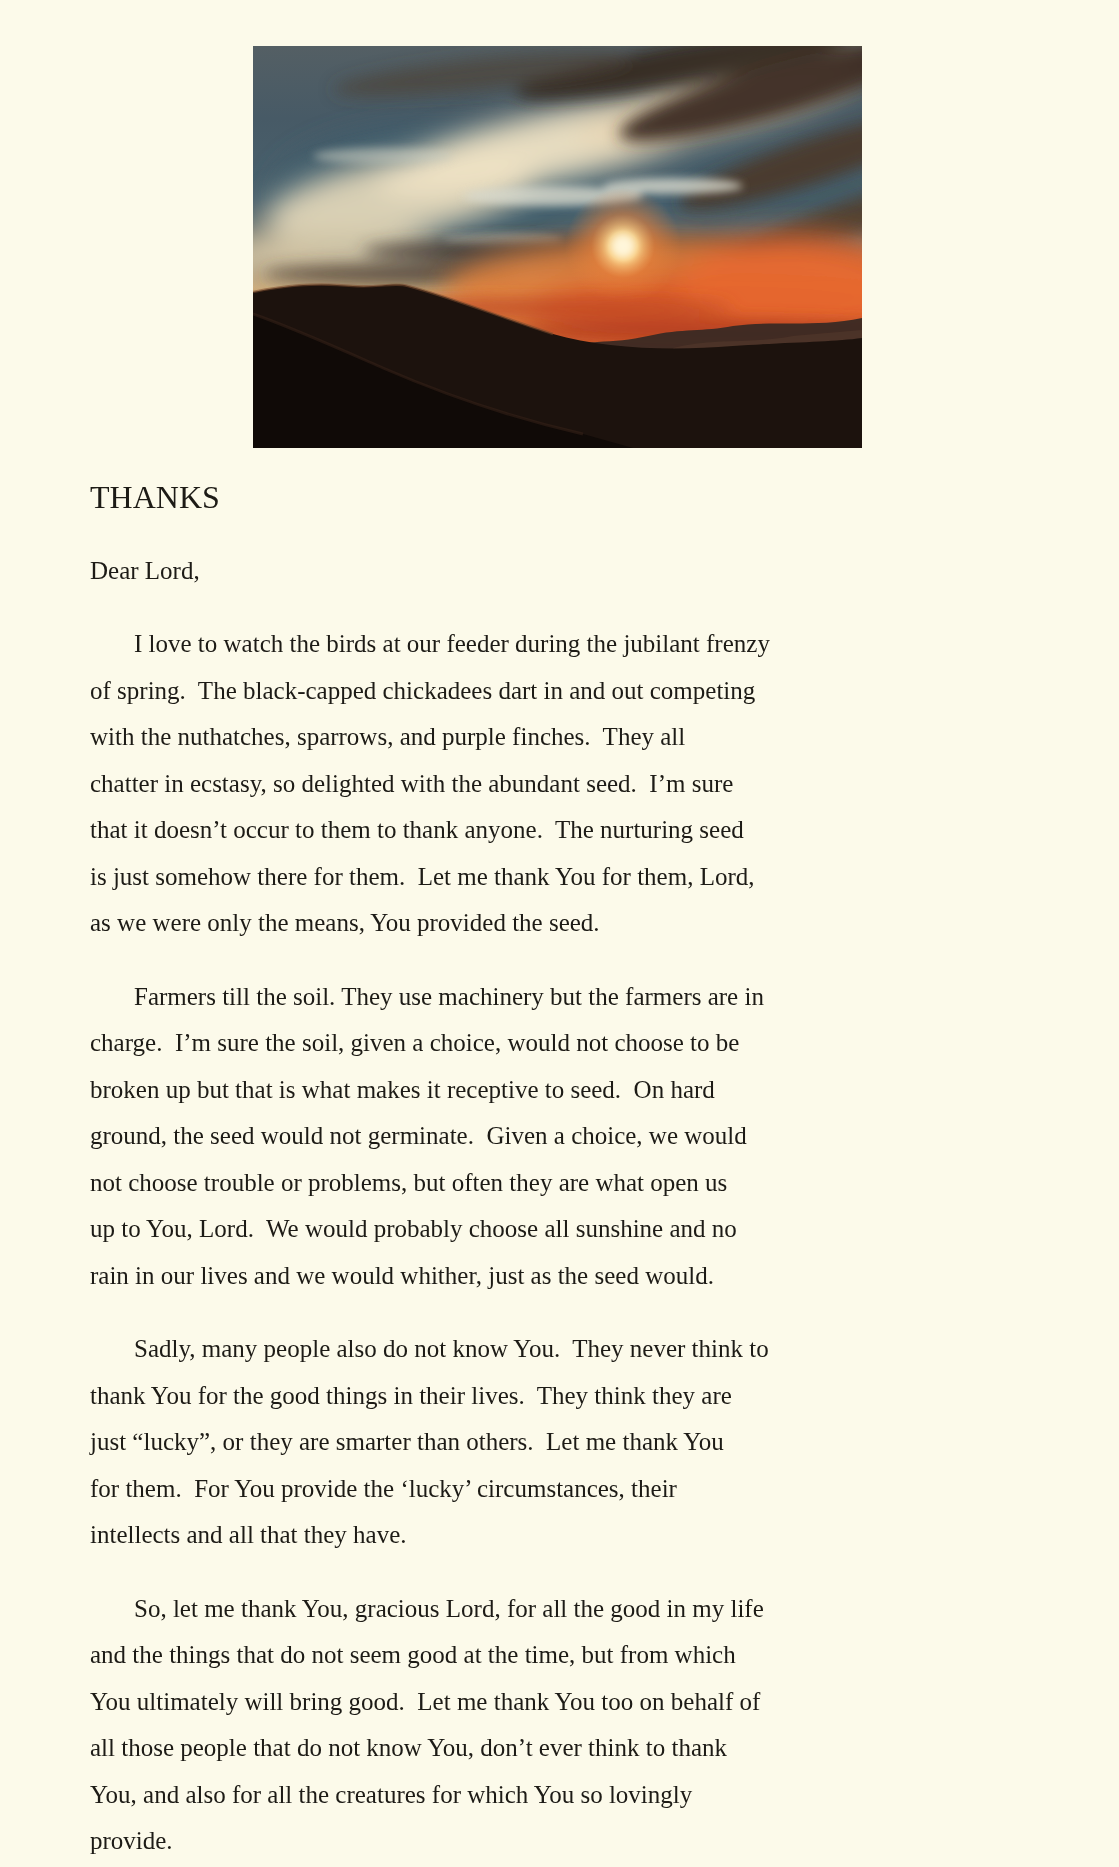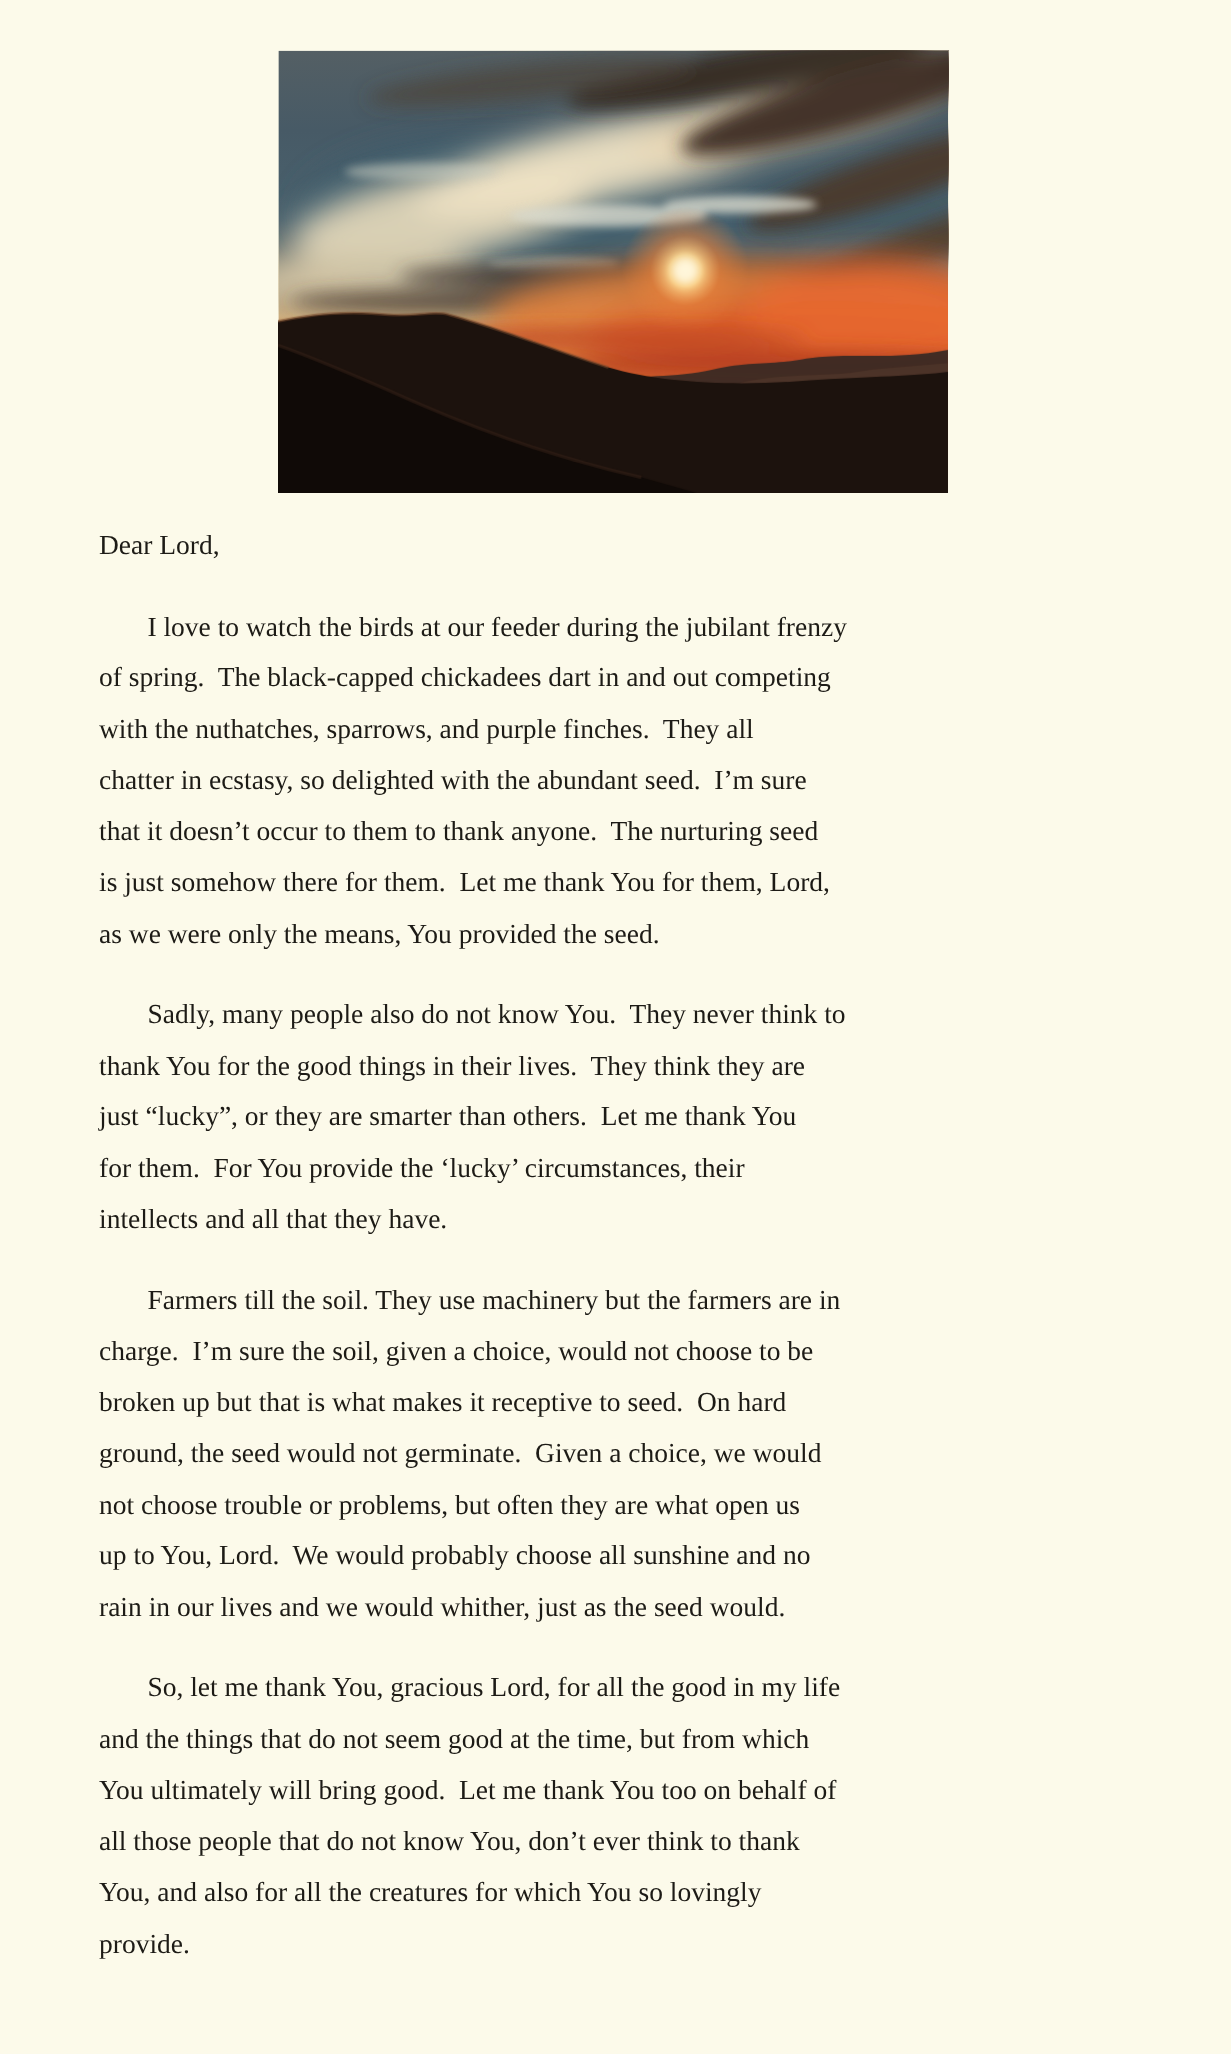--- a/index.html
+++ b/index.html
@@ -135,43 +135,44 @@
       <path d="M420,402 L420,302 C460,292 500,298 540,290 L609,284 L609,402 Z" fill="#53382c" opacity="0.6"></path>
 
       <path d="M0,246 C30,240 60,236 100,240 C125,242 142,236 155,240 C200,252 250,272 300,288 C350,303 420,305 480,300 C540,296 580,296 609,292 L609,402 L0,402 Z" fill="#1c120d"></path>
       <path d="M0,246 C30,240 60,236 100,240 C125,242 142,236 155,240 C200,252 250,272 300,288" fill="none" stroke="#7a4a2e" stroke-width="2.5" opacity="0.55"></path>
 
       <path d="M0,268 C40,282 80,300 130,322 C190,348 260,372 330,388 L380,402 L0,402 Z" fill="#100a07"></path>
       <path d="M0,268 C40,282 80,300 130,322 C190,348 260,372 330,388" fill="none" stroke="#3a241a" stroke-width="3" opacity="0.5"></path>
     </svg>
   </figure>
 
+  <p class="title">THANKS</p>
 
   <p>Dear Lord,</p>
 
   <div>
     <p class="body-para">I love to watch the birds at our feeder during the jubilant frenzy
 of spring.  The black-capped chickadees dart in and out competing
 with the nuthatches, sparrows, and purple finches.  They all
 chatter in ecstasy, so delighted with the abundant seed.  I’m sure
 that it doesn’t occur to them to thank anyone.  The nurturing seed
 is just somehow there for them.  Let me thank You for them, Lord,
 as we were only the means, You provided the seed.</p>
-    <p class="body-para">Sadly, many people also do not know You.  They never think to
-thank You for the good things in their lives.  They think they are
-just “lucky”, or they are smarter than others.  Let me thank You
-for them.  For You provide the ‘lucky’ circumstances, their
-intellects and all that they have.</p>
     <p class="body-para">Farmers till the soil. They use machinery but the farmers are in
 charge.  I’m sure the soil, given a choice, would not choose to be
 broken up but that is what makes it receptive to seed.  On hard
 ground, the seed would not germinate.  Given a choice, we would
 not choose trouble or problems, but often they are what open us
 up to You, Lord.  We would probably choose all sunshine and no
 rain in our lives and we would whither, just as the seed would.</p>
+    <p class="body-para">Sadly, many people also do not know You.  They never think to
+thank You for the good things in their lives.  They think they are
+just “lucky”, or they are smarter than others.  Let me thank You
+for them.  For You provide the ‘lucky’ circumstances, their
+intellects and all that they have.</p>
     <p class="body-para">So, let me thank You, gracious Lord, for all the good in my life
 and the things that do not seem good at the time, but from which
 You ultimately will bring good.  Let me thank You too on behalf of
 all those people that do not know You, don’t ever think to thank
 You, and also for all the creatures for which You so lovingly
 provide.</p>
   </div>
 
 </div>
 

